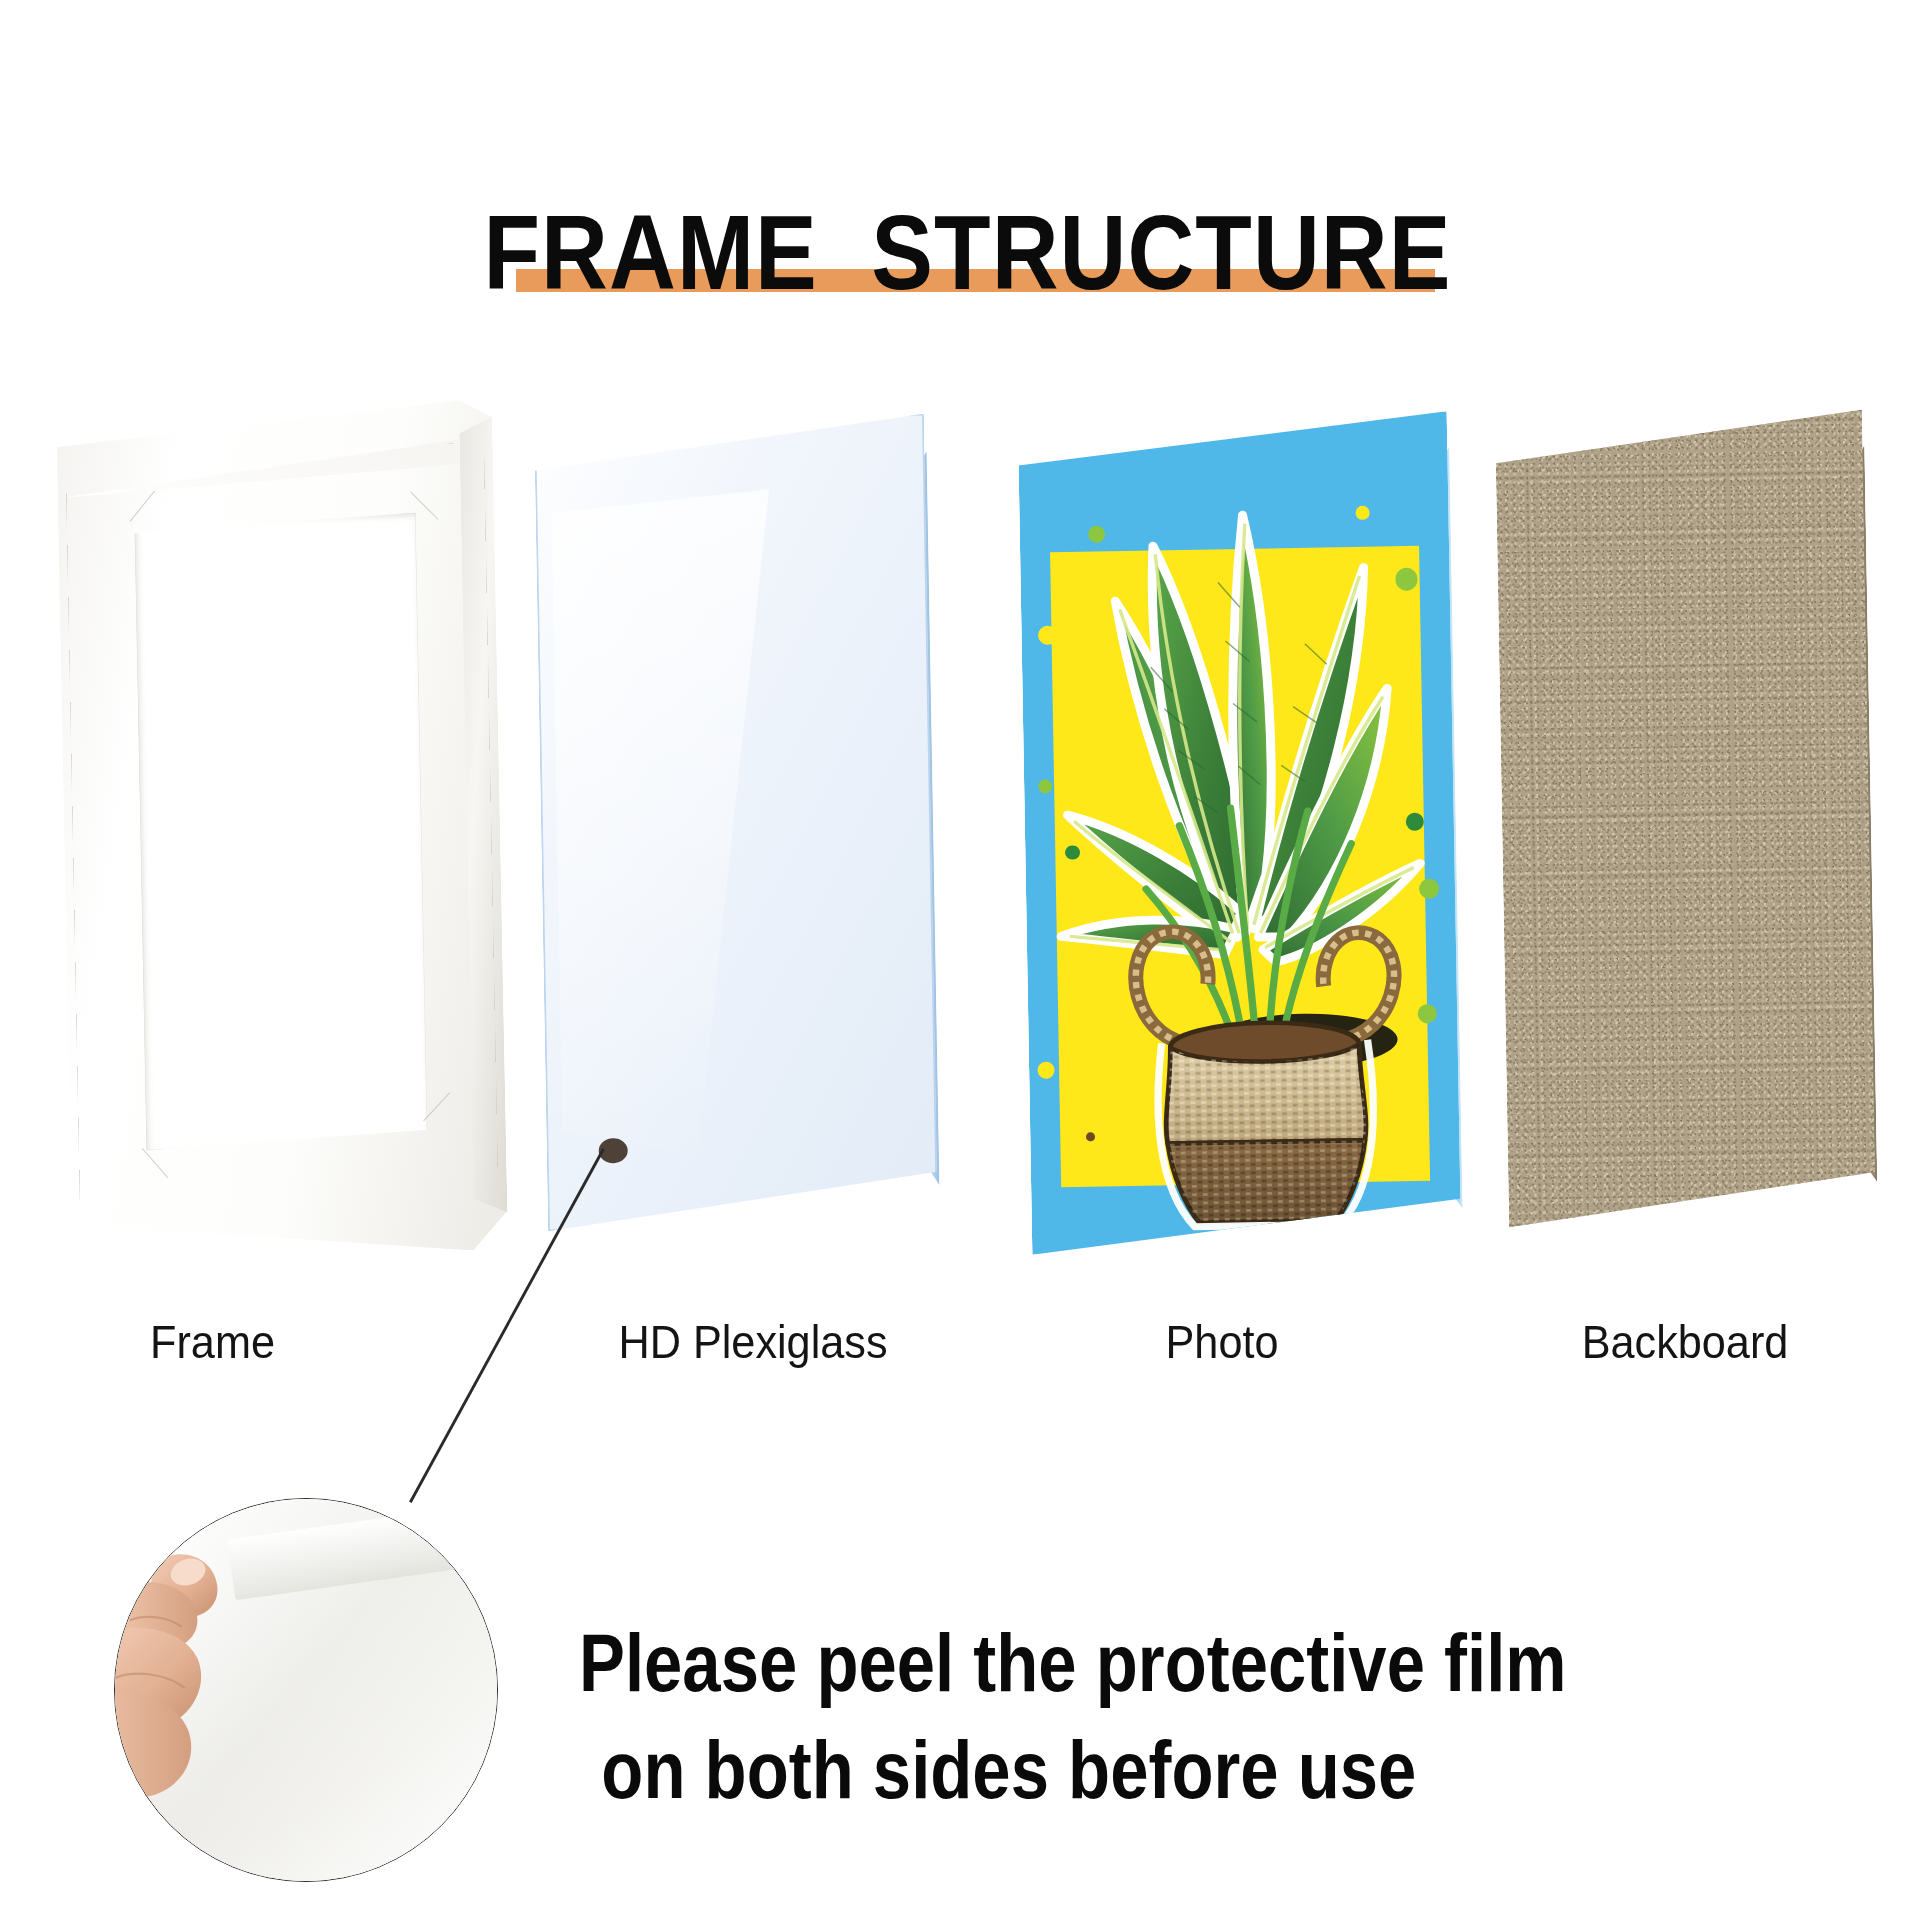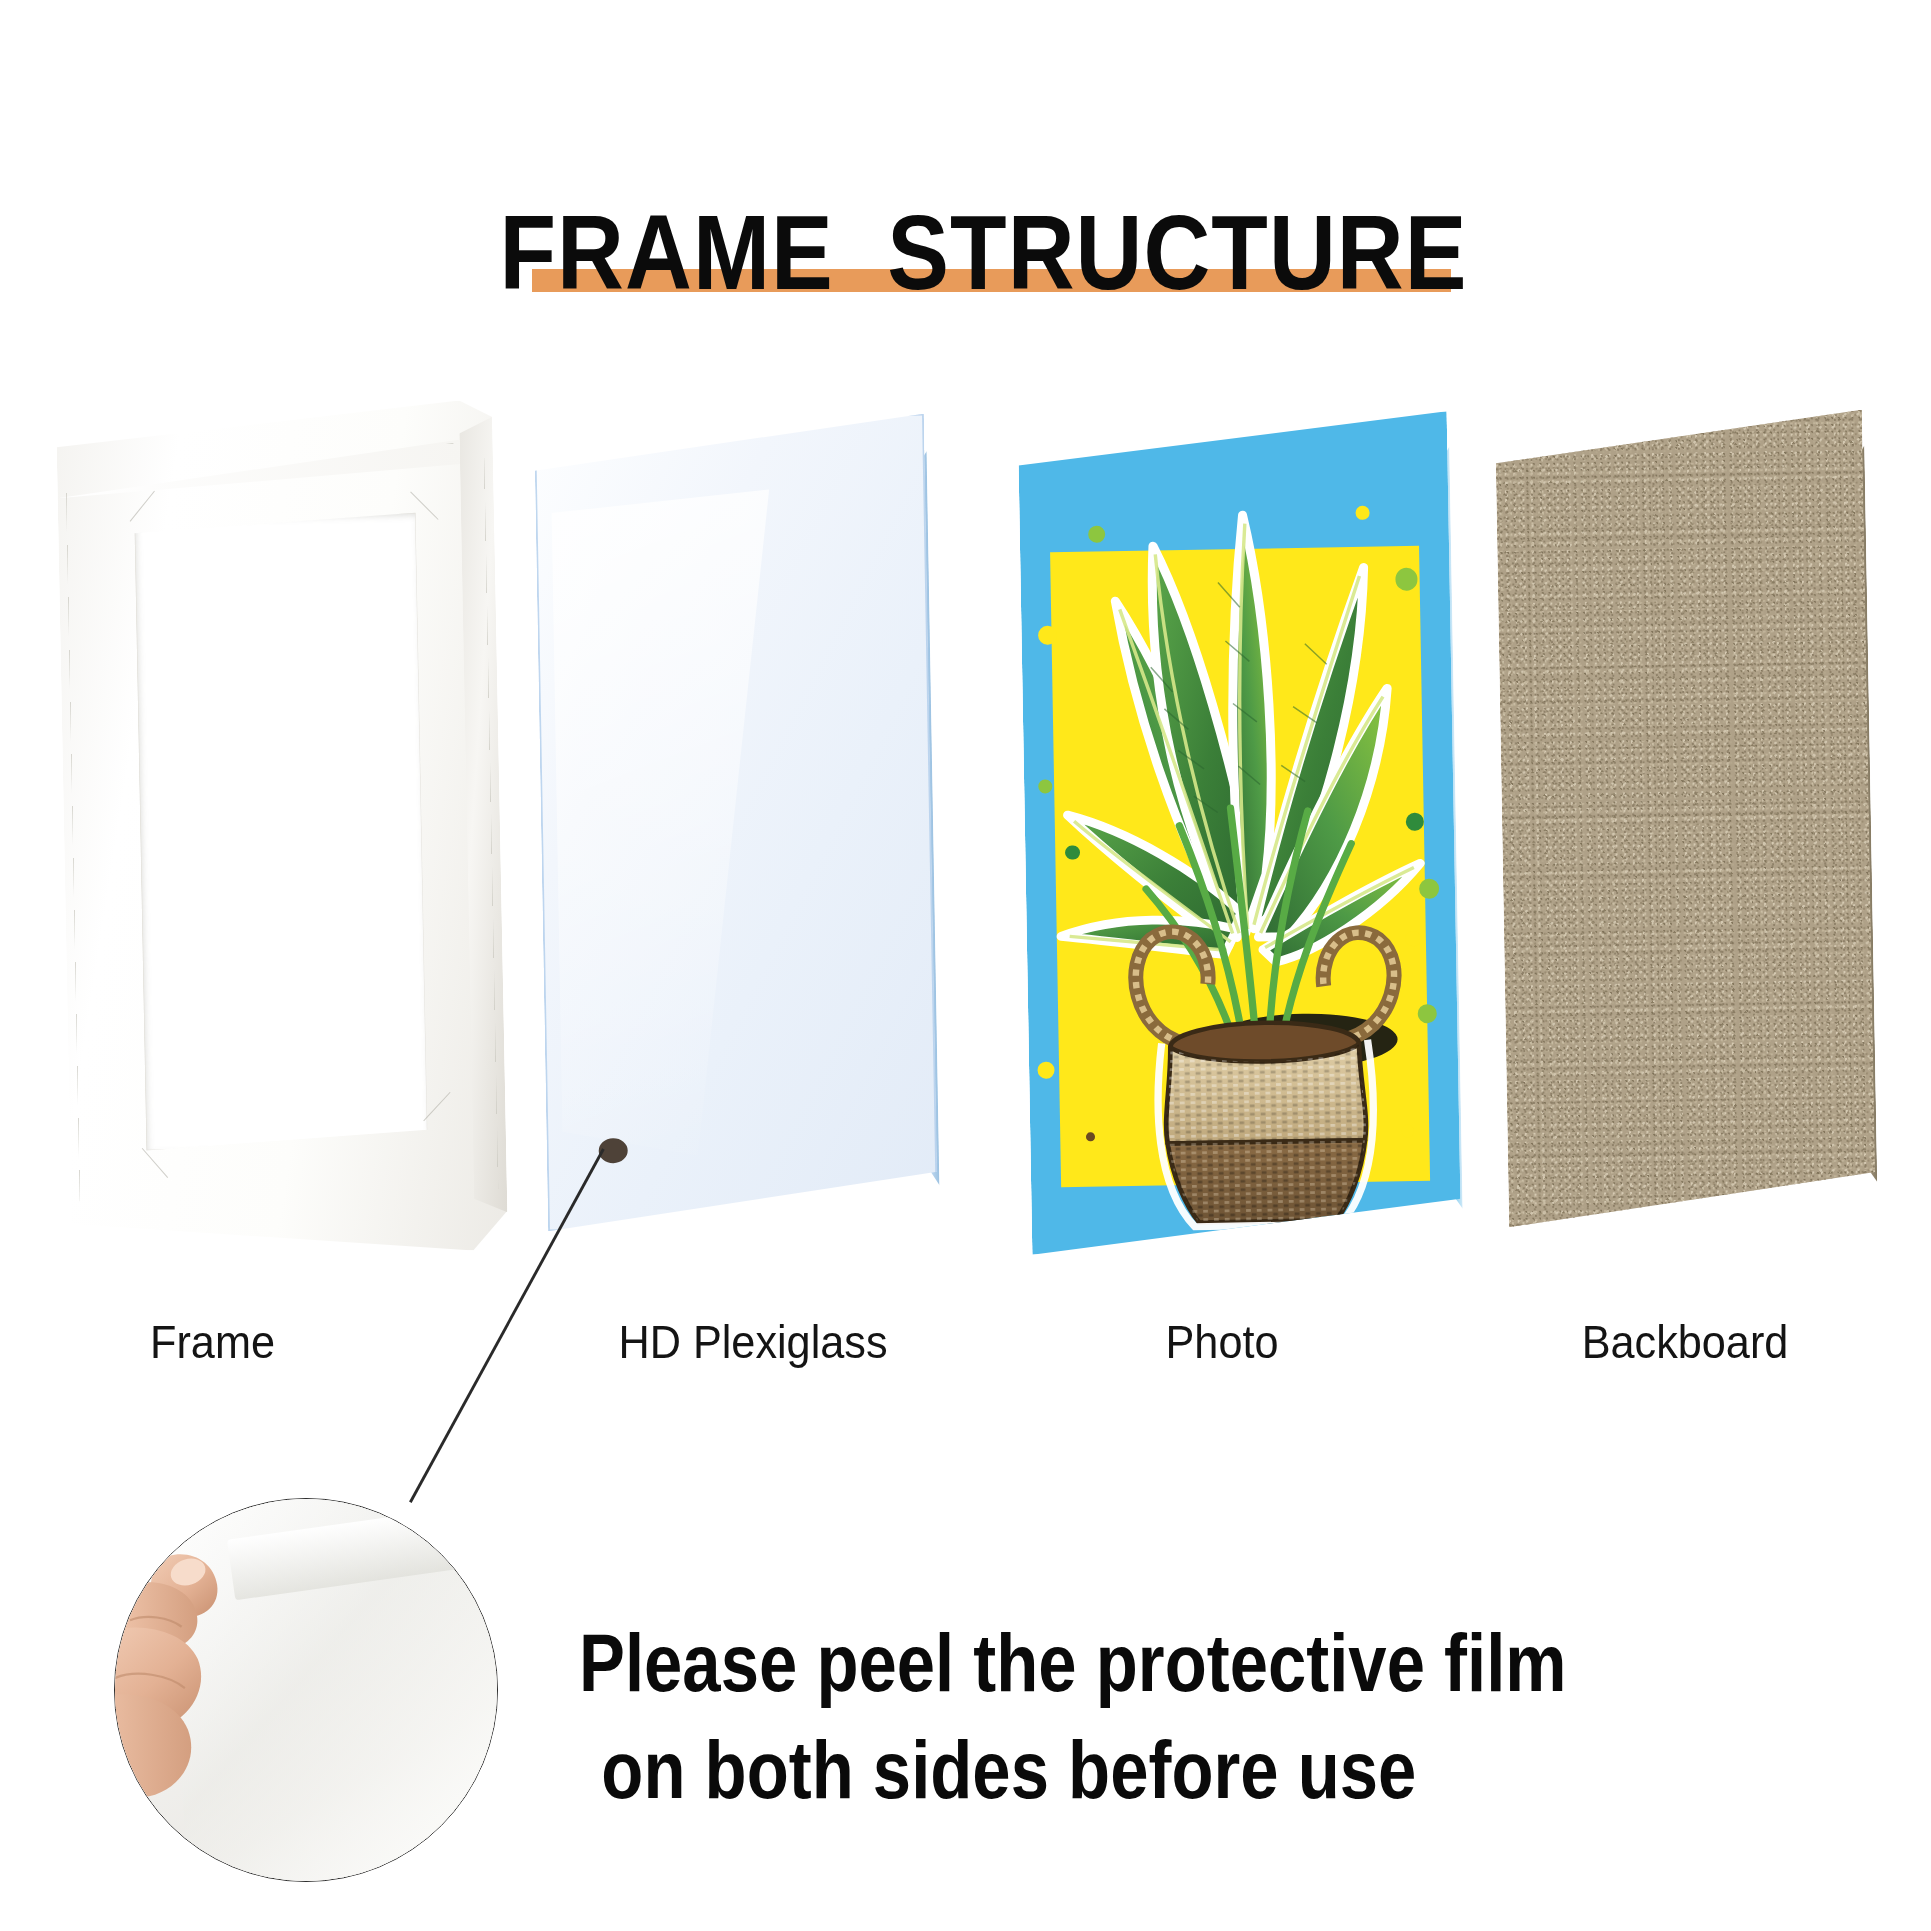--- a/index.html
+++ b/index.html
@@ -3,21 +3,21 @@
 <meta charset="utf-8">
 <title>Frame Structure Infographic</title>
 <style>
   html,body{margin:0;padding:0;background:#fff;}
   body{width:1931px;height:1931px;overflow:hidden;
        font-family:"Liberation Sans","DejaVu Sans",sans-serif;}
 
   #stage{position:relative;width:1931px;height:1931px;background:#fff;}
 
   
-  #title-block{position:absolute;left:18px;top:104px;width:1743px;height:126px;}
+  #title-block{position:absolute;left:2px;top:104px;width:1743px;height:126px;}
   #title-underline{position:absolute;left:514px;top:165px;width:919px;height:23px;
                    background:var(--accent,#E89B5A);}
   #title-text{position:absolute;left:0;top:97px;width:1931px;text-align:center;
               font-family:"Liberation Sans","DejaVu Sans",sans-serif;
               font-weight:700;font-size:89px;letter-spacing:1px;color:#0b0b0b;
               line-height:1;transform:scaleX(1.04) scaleY(1.18);
               transform-origin:center top;white-space:pre;}
 
   
   #exploded{position:absolute;left:0;top:0;width:1931px;height:1294px;}

